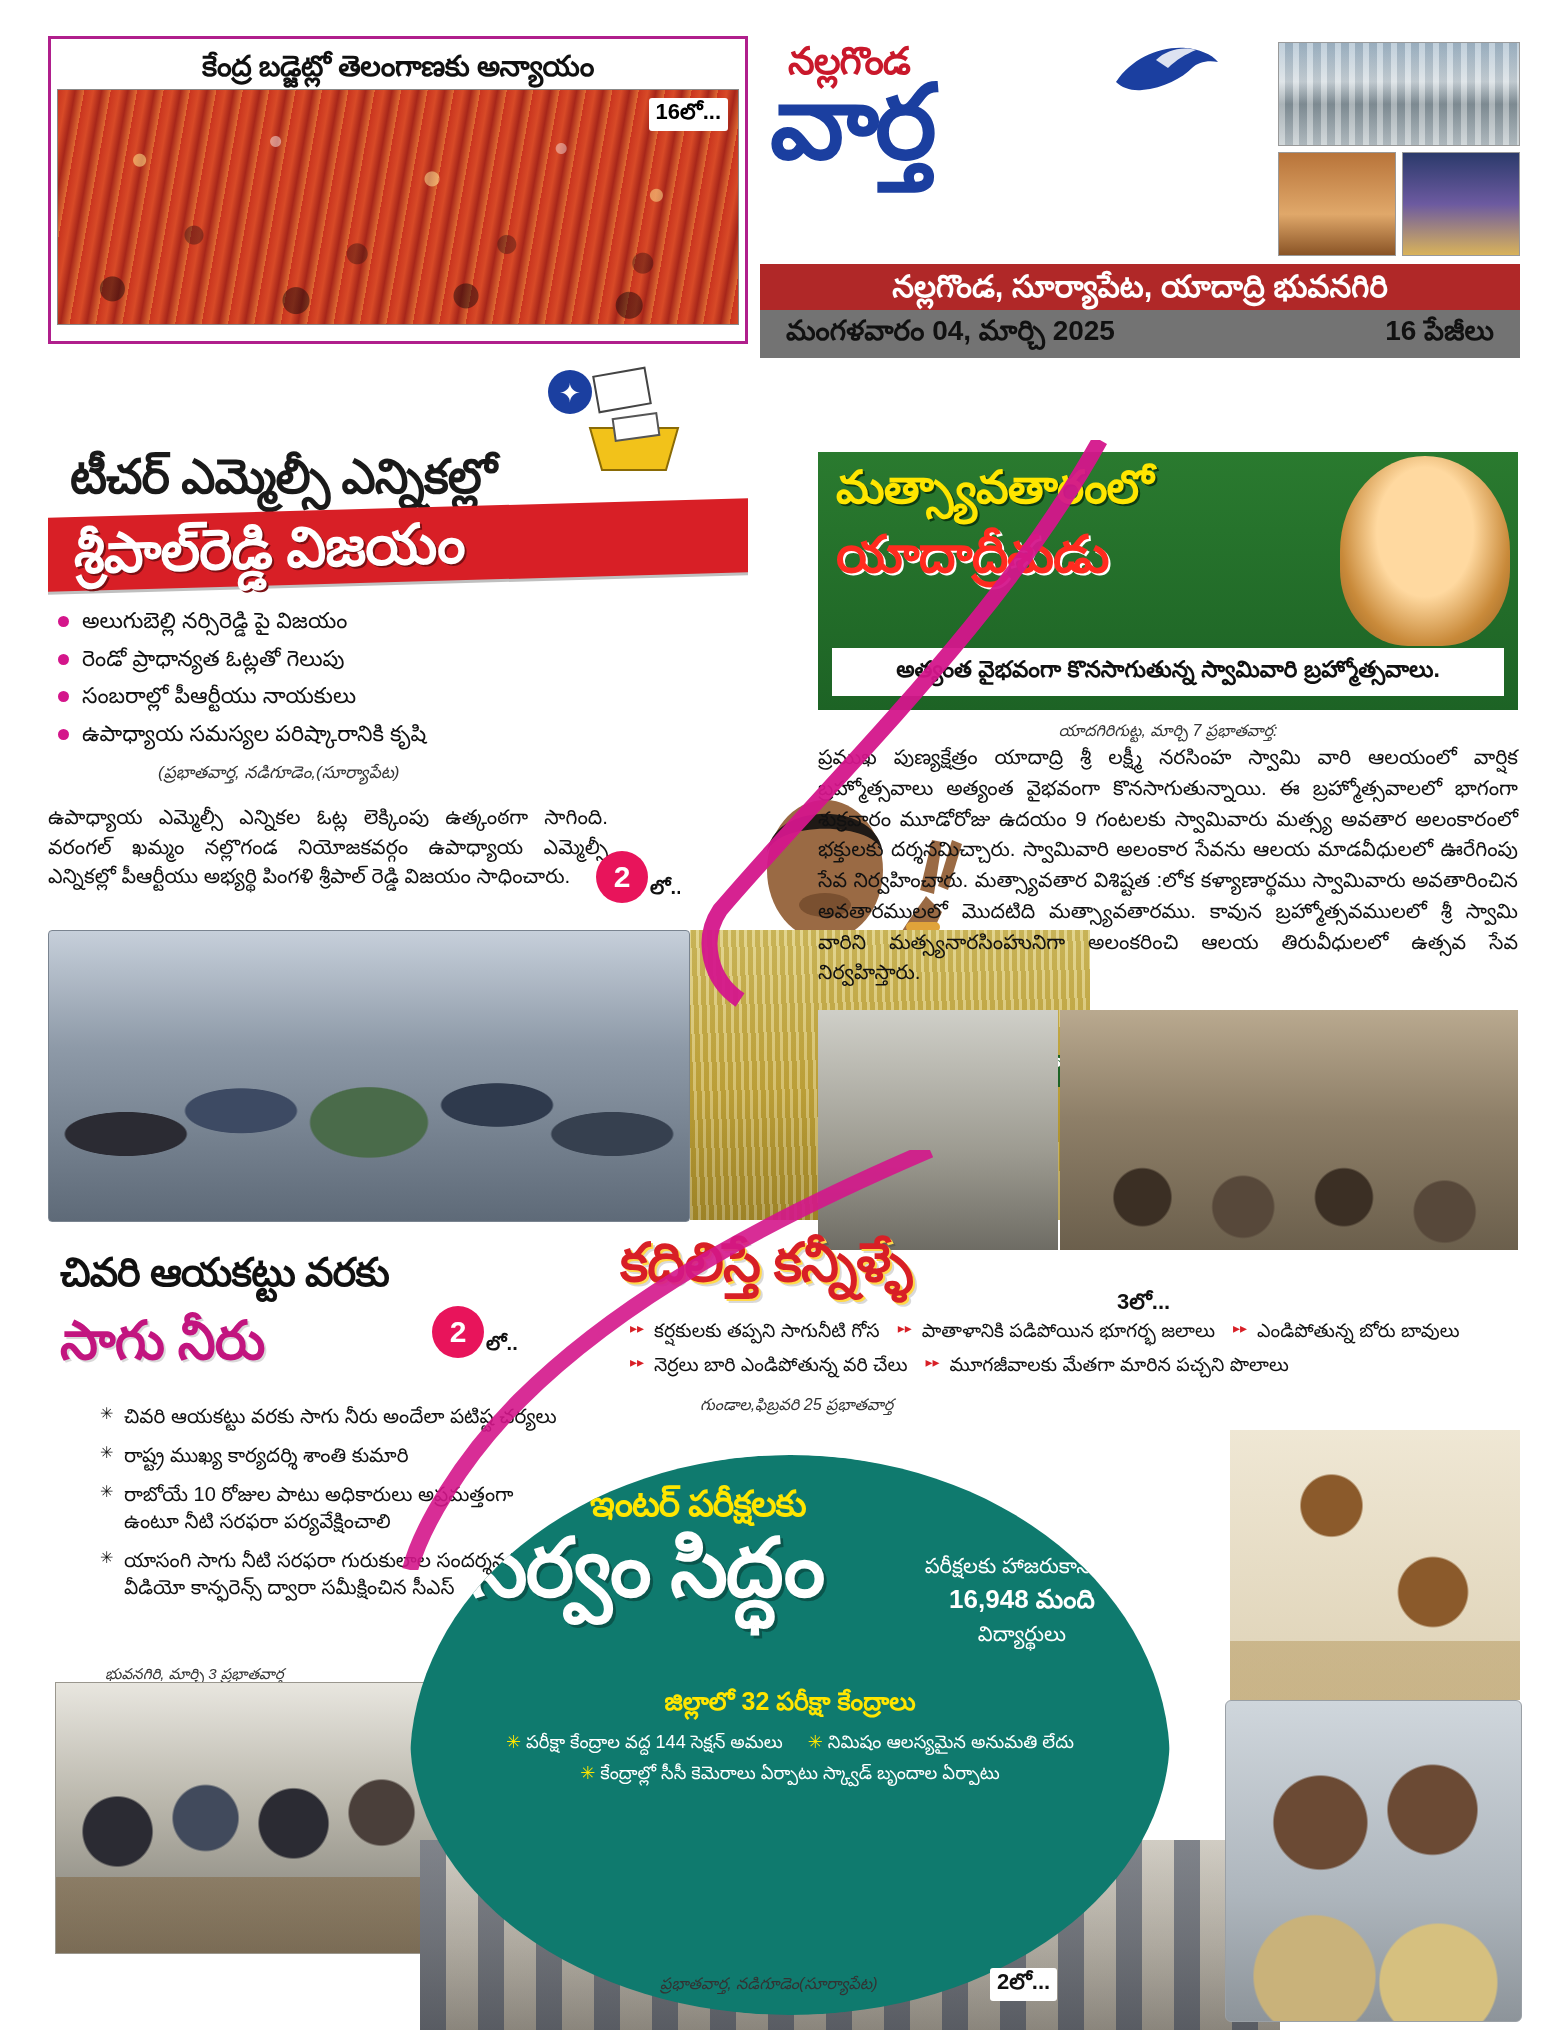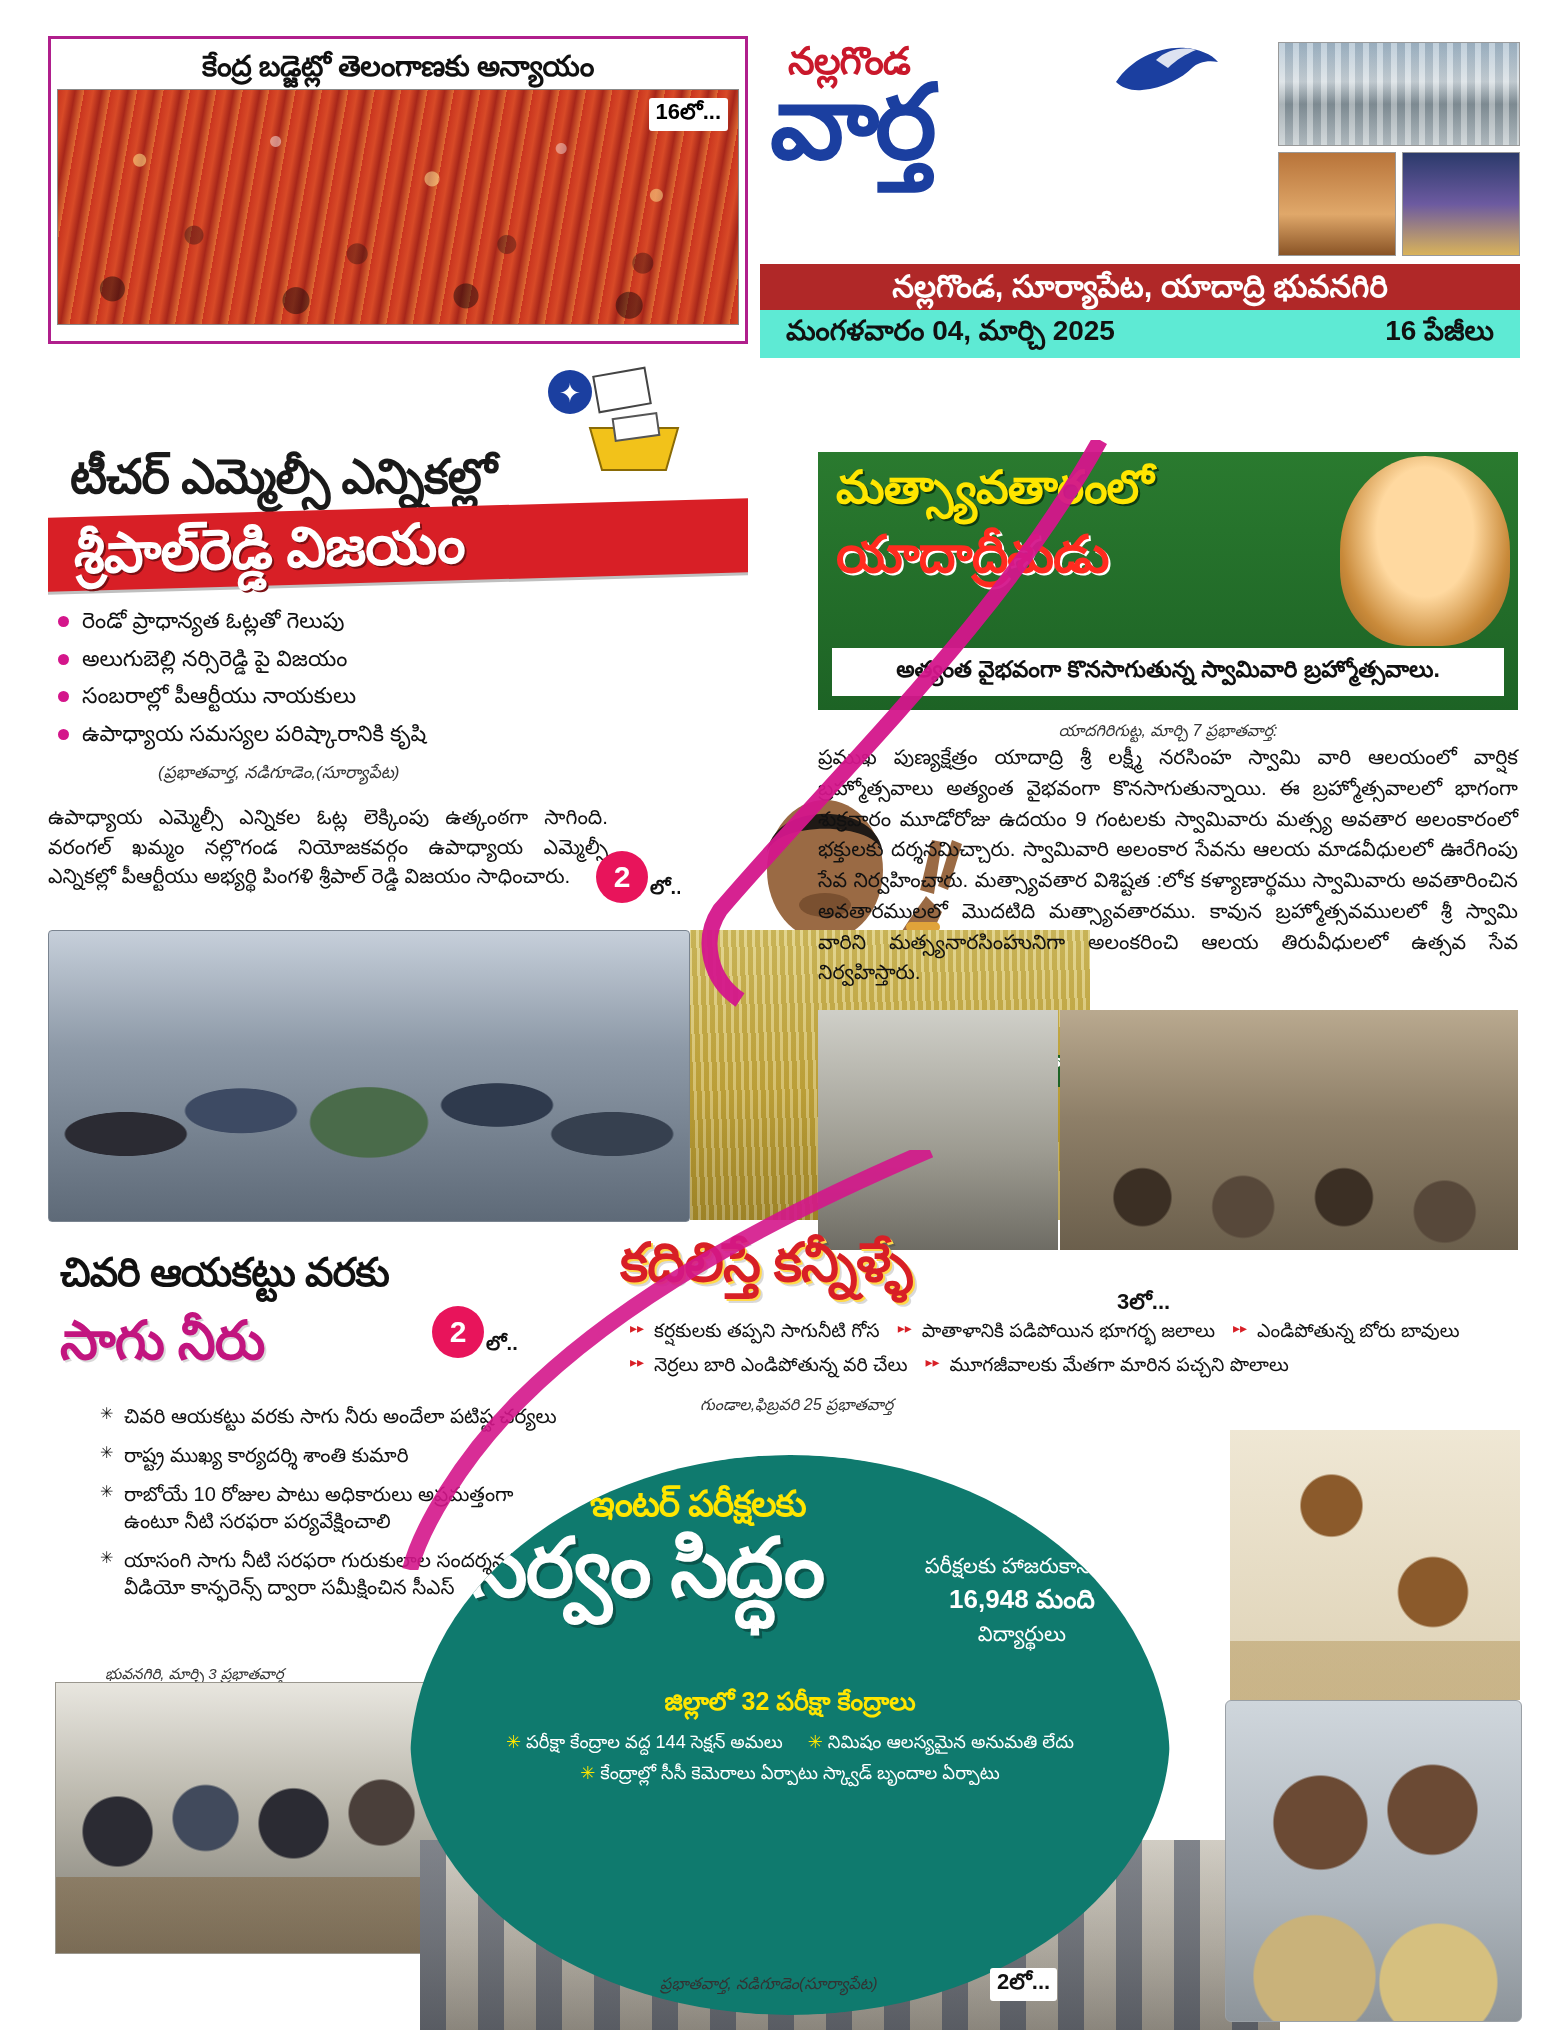--- a/index.html
+++ b/index.html
@@ -137,21 +137,21 @@
     color: #ffffff;
     font-size: 31px;
     font-weight: bold;
     text-align: center;
     line-height: 46px;
   }
   .masthead-date {
     position: absolute;
     left: 0; top: 274px;
     width: 760px; height: 48px;
-    background: #5eead4;
+    background: #737373;
     display: flex;
     align-items: center;
     justify-content: space-between;
     padding: 0 26px;
     box-sizing: border-box;
   }
   .masthead-date span {
     font-size: 28px;
     font-weight: bold;
     color: #111;
@@ -665,22 +665,22 @@
       <circle cx="32" cy="26" r="22" fill="#1b3fa0"></circle>
       <text x="32" y="36" font-size="26" fill="#fff" text-anchor="middle" font-family="DejaVu Sans">✦</text>
       <rect x="58" y="6" width="52" height="36" fill="#fff" stroke="#444" stroke-width="2" transform="rotate(-10 84 24)"></rect>
       <path d="M52 62 L140 62 L128 104 L64 104 Z" fill="#f2c21a" stroke="#8a6b06" stroke-width="2"></path>
       <rect x="76" y="50" width="44" height="22" fill="#fff" stroke="#555" stroke-width="2" transform="rotate(-8 98 61)"></rect>
     </svg>
     <div class="lead-title-2-wrap">
       <div class="lead-title-2">శ్రీపాల్‌రెడ్డి విజయం</div>
     </div>
     <ul class="bullets">
+      <li>అలుగుబెల్లి నర్సిరెడ్డి పై విజయం</li>
       <li>రెండో ప్రాధాన్యత ఓట్లతో గెలుపు</li>
-      <li>అలుగుబెల్లి నర్సిరెడ్డి పై విజయం</li>
       <li>సంబరాల్లో పీఆర్టీయు నాయకులు</li>
       <li>ఉపాధ్యాయ సమస్యల పరిష్కారానికి కృషి</li>
     </ul>
     <div class="byline">(ప్రభాతవార్త, నడిగూడెం,(సూర్యాపేట)</div>
     <div class="lead-body">ఉపాధ్యాయ ఎమ్మెల్సీ ఎన్నికల ఓట్ల లెక్కింపు ఉత్కంఠగా సాగింది. వరంగల్ ఖమ్మం నల్లొగండ నియోజకవర్గం ఉపాధ్యాయ ఎమ్మెల్సీ ఎన్నికల్లో పీఆర్టీయు అభ్యర్థి పింగళి శ్రీపాల్ రెడ్డి విజయం సాధించారు.</div>
   </div>
 
   <div class="ref-circle" style="left:596px; top:851px;">2</div>
   <div class="ref-circle-label" style="left:650px; top:876px;">లో..</div>
 

